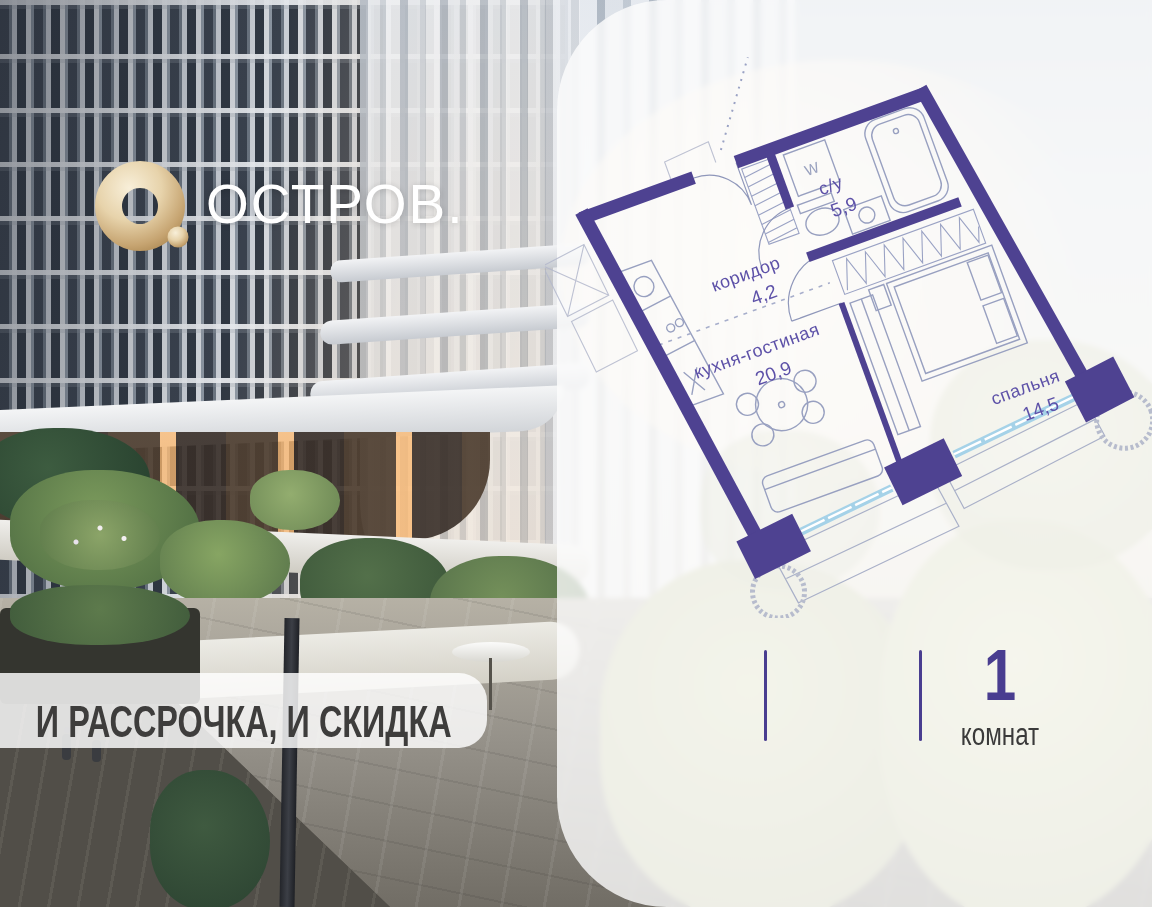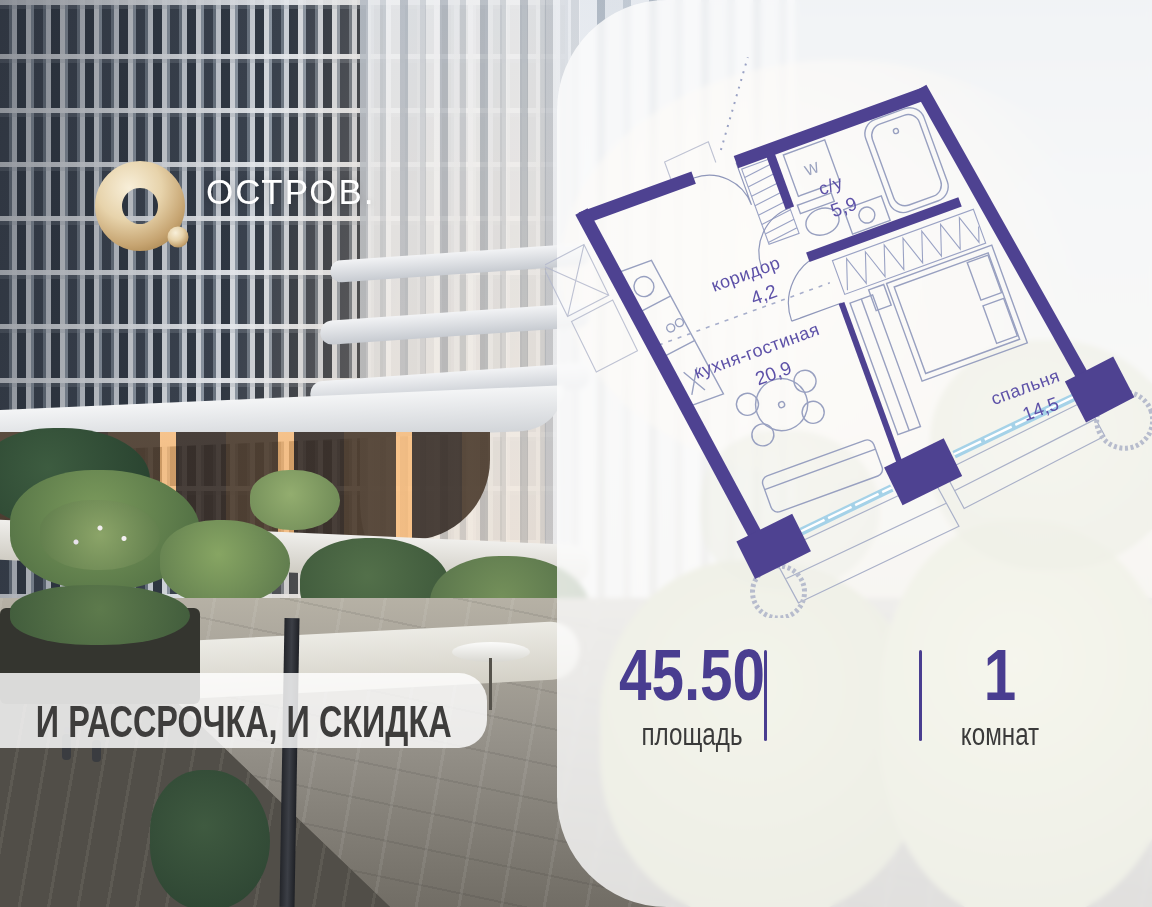--- a/index.html
+++ b/index.html
@@ -46,21 +46,21 @@
   .umbrella-pole{left:489px;top:658px;width:3px;height:52px;background:#55524b;}
   .person{width:9px;height:26px;border-radius:4px;background:#3a3c40;}
   .person::before{content:"";position:absolute;left:1.5px;top:-7px;width:6px;height:6px;border-radius:50%;background:#4a4c50;}
 
   
   .panel{left:557px;top:0;width:595px;height:907px;border-radius:110px 0 0 110px;
          background:rgba(252,252,253,.80);backdrop-filter:blur(2.5px);}
 
   
   .logo-wrap{left:82px;top:156px;width:480px;height:120px;}
-  .brand-text{position:absolute;left:124px;top:16px;color:#ffffff;font-size:35px;font-weight:500;
+  .brand-text{position:absolute;left:124px;top:16px;color:#ffffff;font-size:55px;font-weight:500;
               letter-spacing:2px;text-shadow:0 1px 6px rgba(0,0,0,.18);}
 
   
   .banner{left:0;top:673px;width:487px;height:75px;background:rgba(255,255,255,.82);
           border-radius:0 28px 28px 0;display:flex;align-items:flex-end;justify-content:center;}
   .banner-text{font-size:45px;font-weight:700;color:#3e3d3c;white-space:nowrap;
                transform:scaleX(.72);letter-spacing:0px;}
 
   
   .stat{position:absolute;top:641px;transform:translateX(-50%);text-align:center;width:220px;}
@@ -228,24 +228,20 @@
       <text class="room" x="186" y="201">коридор</text>
       <text class="area" x="196" y="227">4,2</text>
       <text class="room" x="170" y="277">кухня-гостиная</text>
       <text class="area" x="178" y="304">20,9</text>
       <text class="room" x="410" y="403">спальня</text>
       <text class="area" x="417" y="429">14,5</text>
       <text x="284" y="124" font-size="15" fill="#9aa2bf" text-anchor="middle">W</text>
     </g>
   </svg>
 
-  <div class="stat" style="left:692px">
-    <div class="num">45.50</div>
-    <div class="lbl">площадь</div>
-  </div>
   <div class="vdiv" style="left:764px"></div>
   <div class="vdiv" style="left:919px"></div>
   <div class="stat" style="left:1000px">
     <div class="num">1</div>
     <div class="lbl">комнат</div>
   </div>
 
   <div class="abs banner">
     <div class="banner-text">И РАССРОЧКА, И СКИДКА</div>
   </div>

